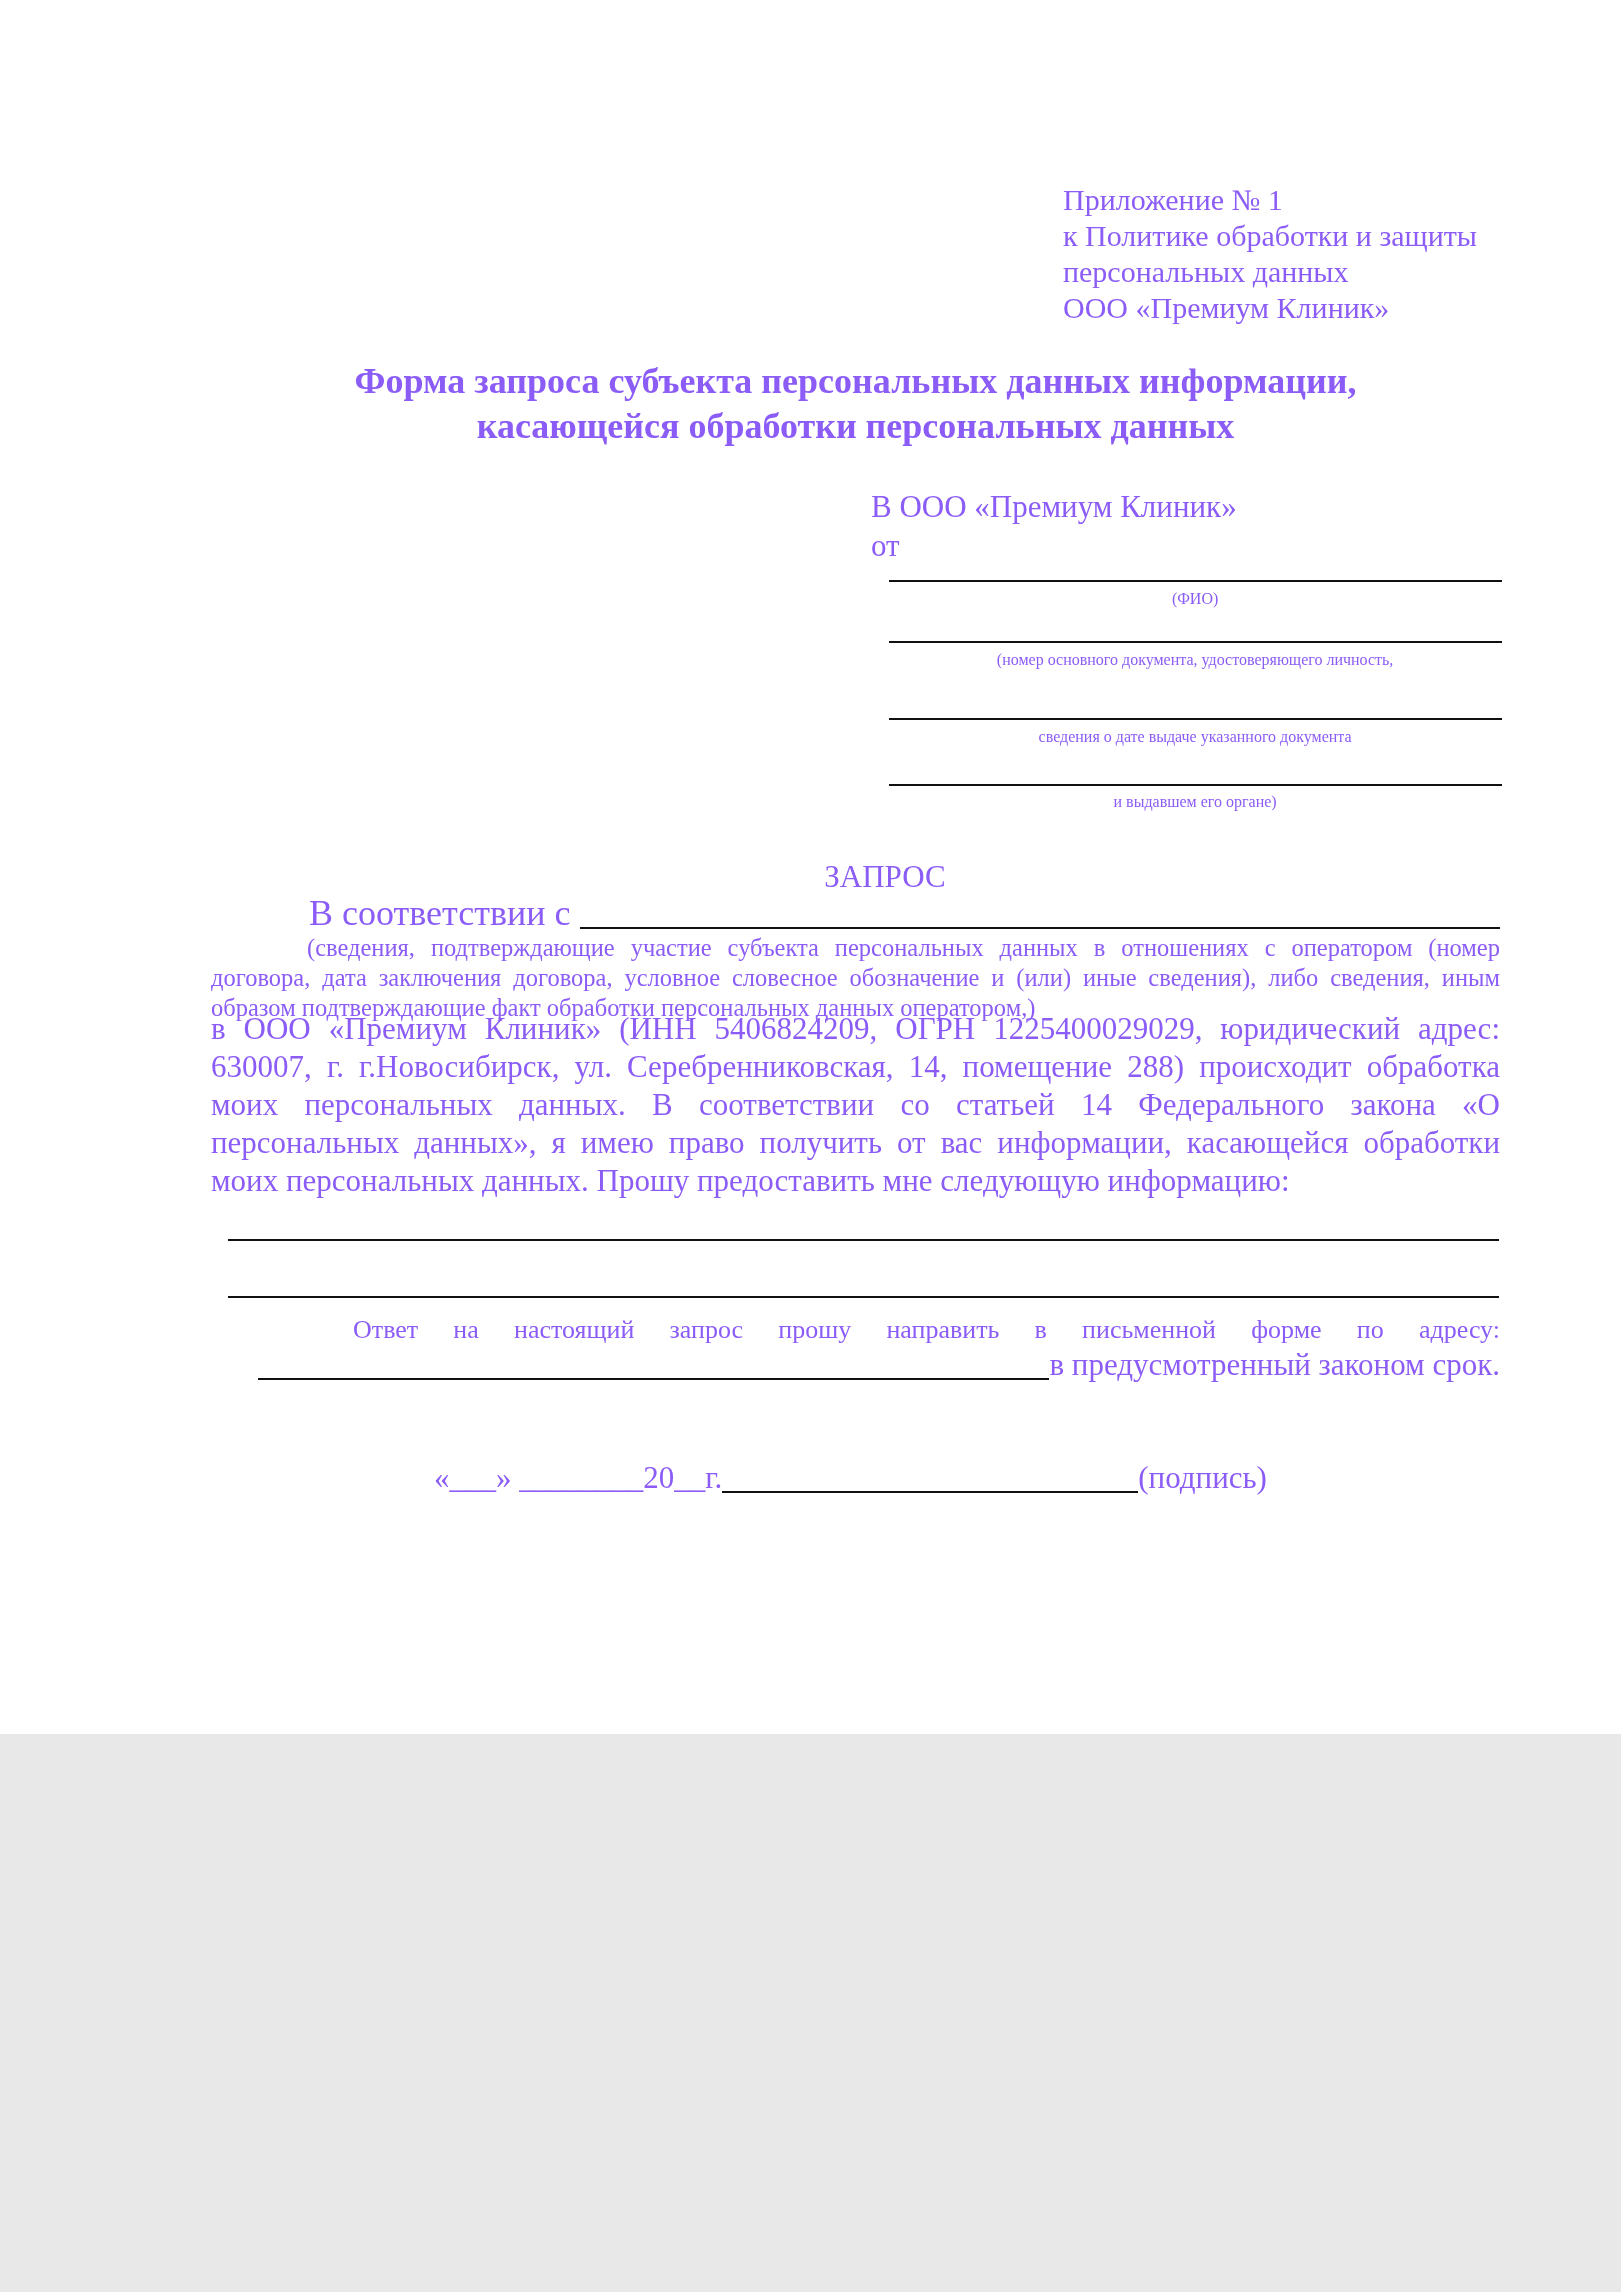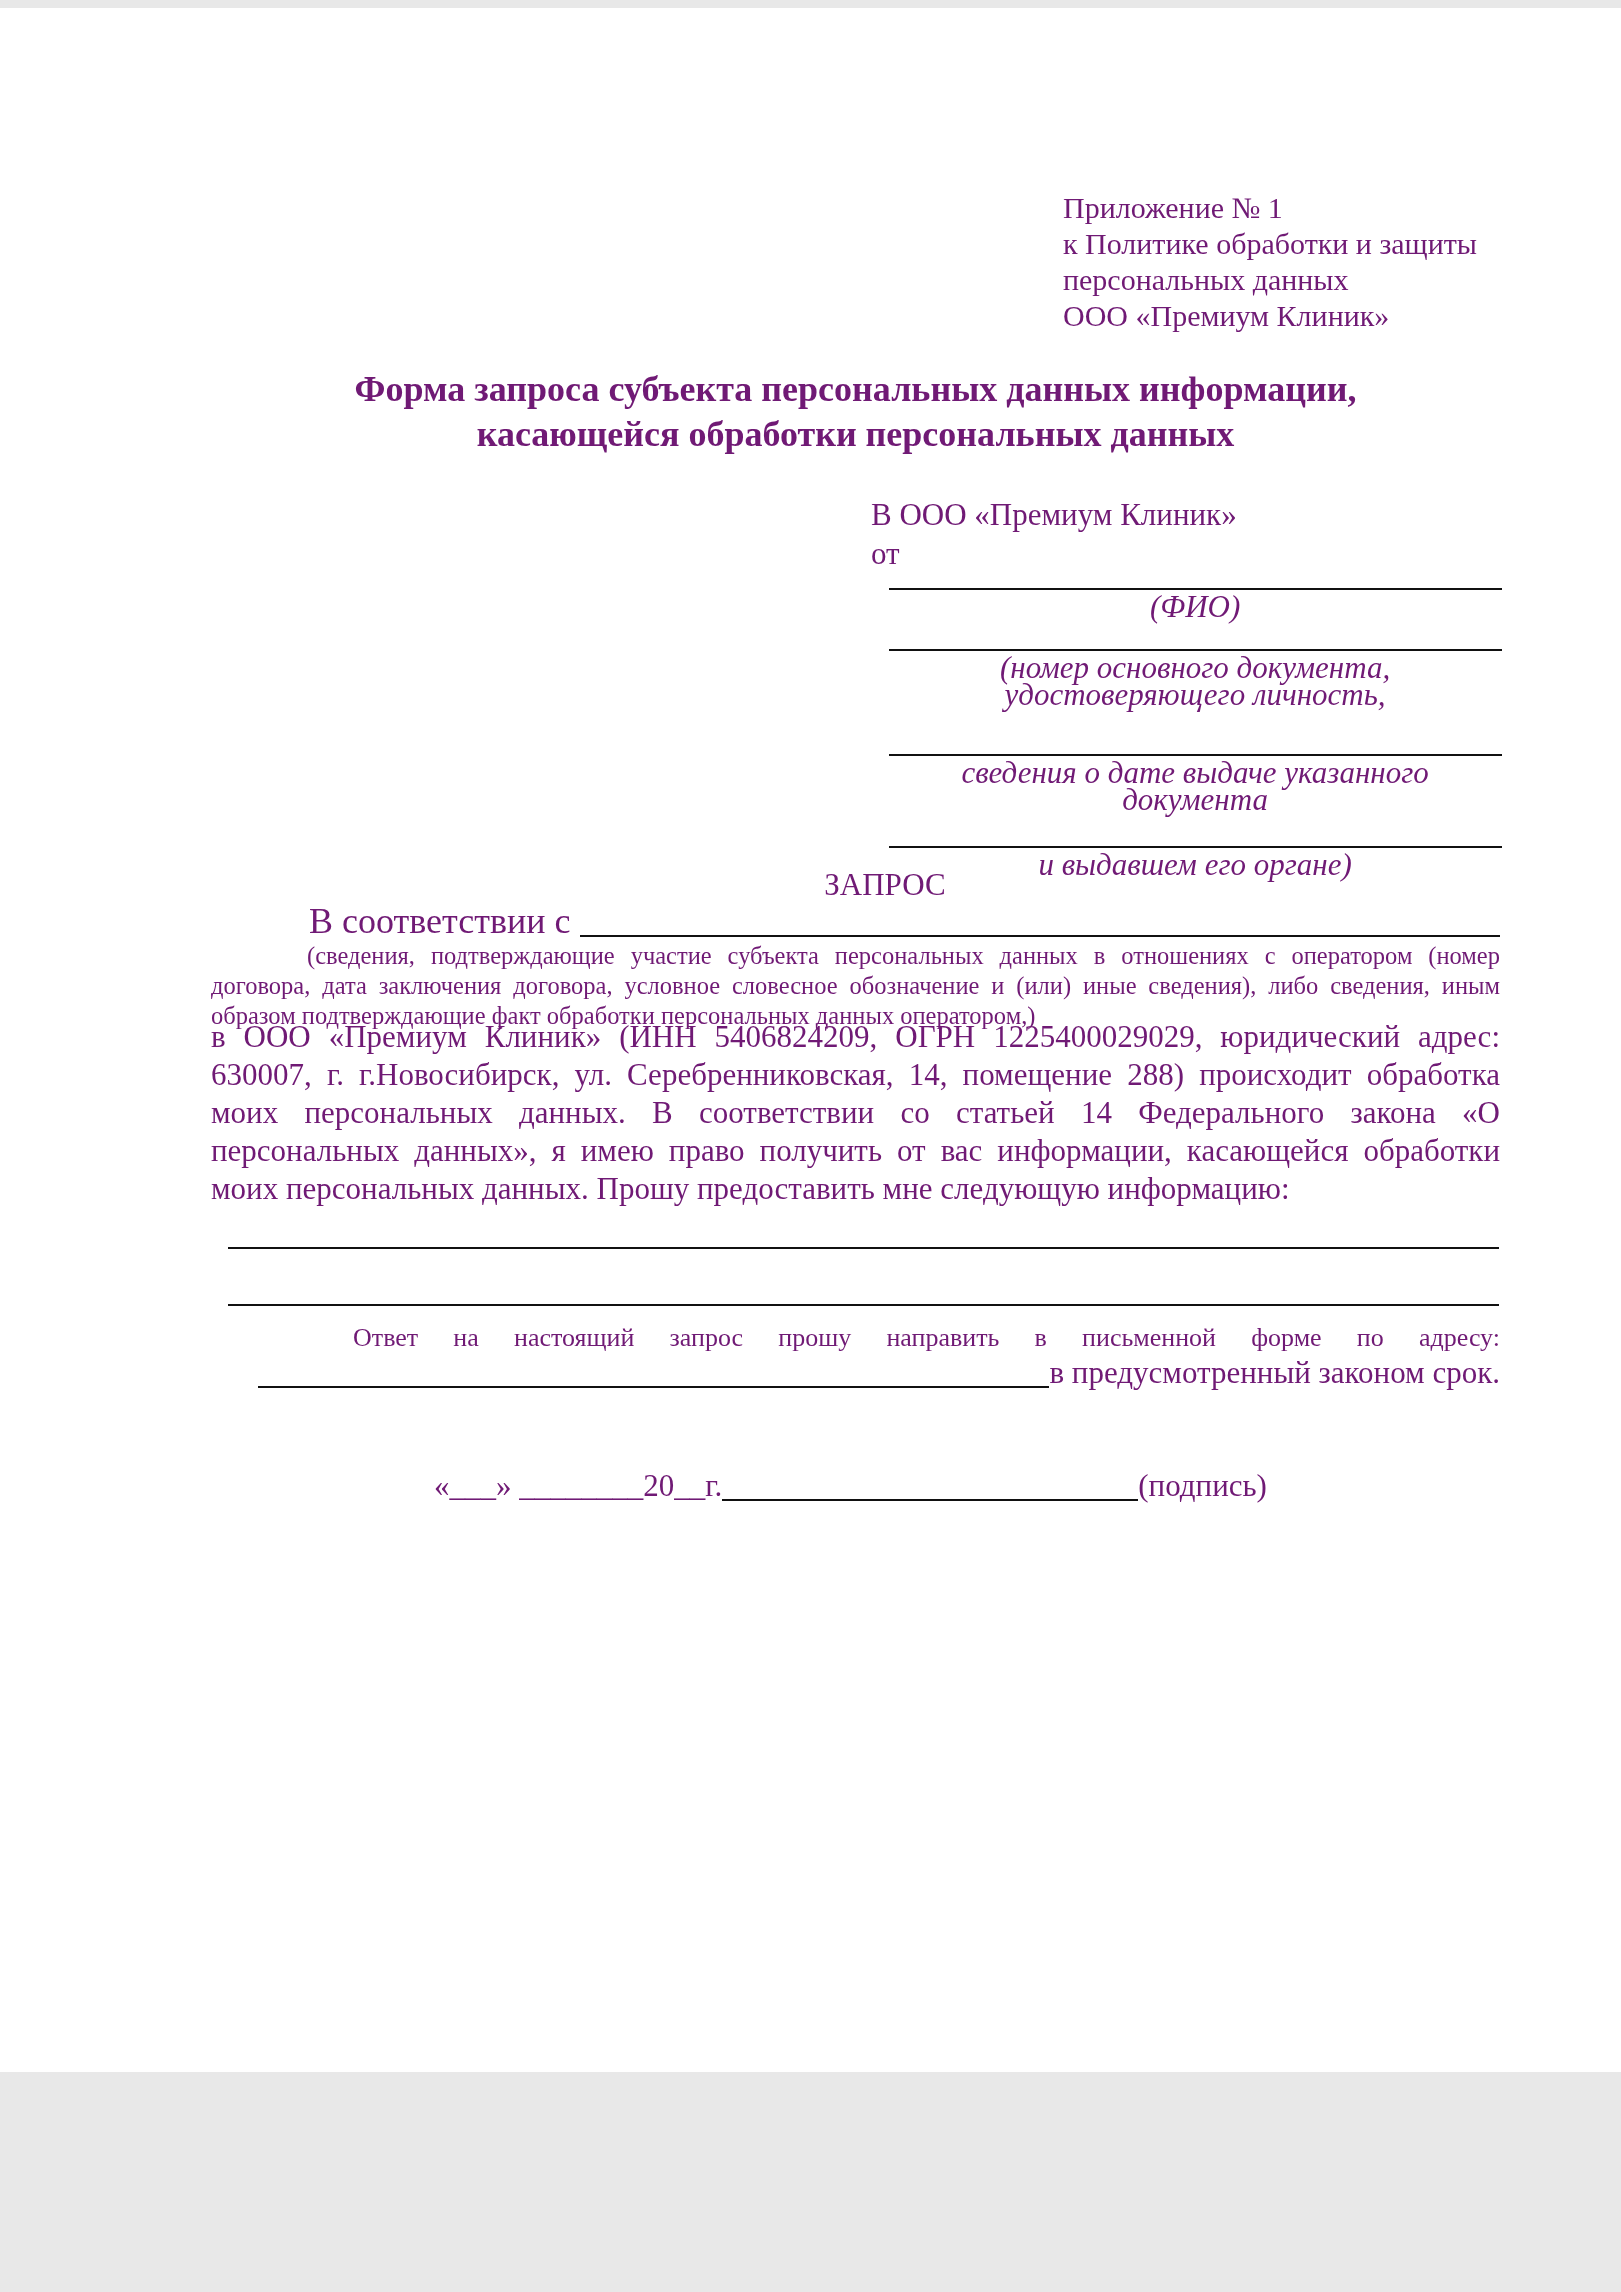--- a/index.html
+++ b/index.html
@@ -1,37 +1,37 @@
 <!DOCTYPE html>
 <html lang="ru"><head>
 <meta charset="utf-8">
 <style>
   html,body{margin:0;padding:0;background:#e8e8e8;}
   .page{
     position:relative;
-    width:1621px;height:2064px;
-    margin:8px auto;
+    width:1621px;height:1734px;
+    margin:0 auto;
     background:#ffffff;
-    color:#701a75;
+    color:#8b5cf6;
     font-family:"Liberation Serif","DejaVu Serif",serif;
     overflow:hidden;
   }
   .abs{position:absolute;}
 
   
   .header{left:1063px;top:182px;font-size:30px;line-height:36px;white-space:nowrap;}
 
   
   .title{left:211px;width:1289px;top:359px;text-align:center;font-weight:bold;font-size:36px;line-height:45px;}
 
   
   .addr{left:871px;top:487px;width:630px;font-size:31px;line-height:39px;}
   .addr .fields{margin-left:17.6px;width:613px;}
   .fline{border-bottom:2.9px solid #111;height:0;}
-  .fcap{font-size:31px;line-height:27.4px;text-align:center;padding-top:2.9px;font-style:italic;}
+  .fcap{font-size:16px;line-height:27.4px;text-align:center;padding-top:2.9px;}
   .f1{margin-top:14.7px;}
   .f2{margin-top:29px;}
   .f3{margin-top:45px;}
   .f4{margin-top:33px;}
 
   
   .zapros{left:211px;width:1289px;top:857px;text-align:center;padding-left:59px;box-sizing:border-box;font-size:31px;line-height:39px;}
 
   
   .intro-row{left:211px;width:1289px;top:894px;display:flex;align-items:flex-end;font-size:36px;line-height:39px;}

